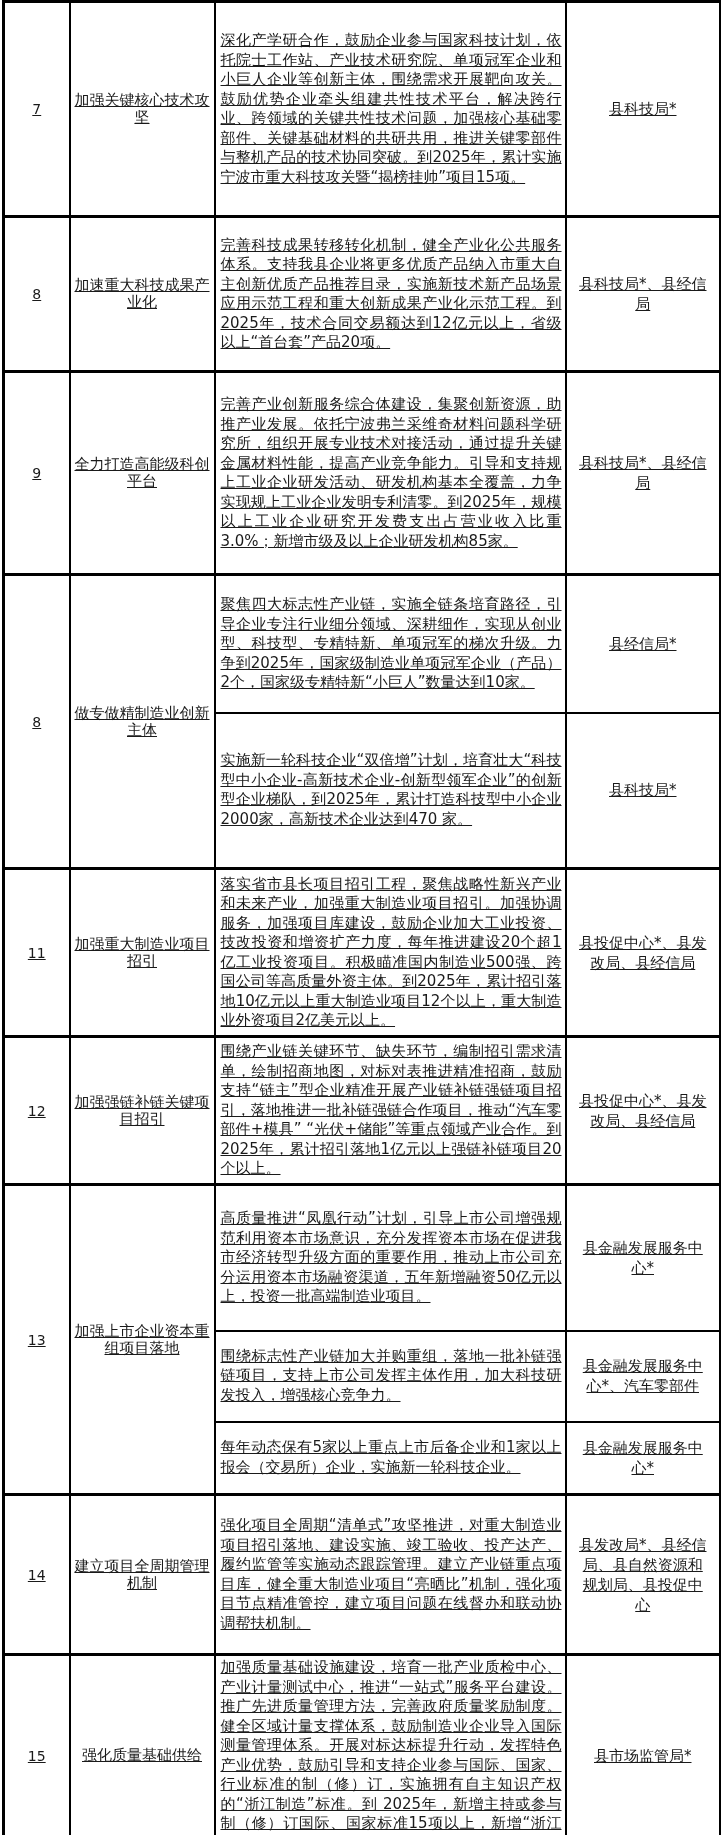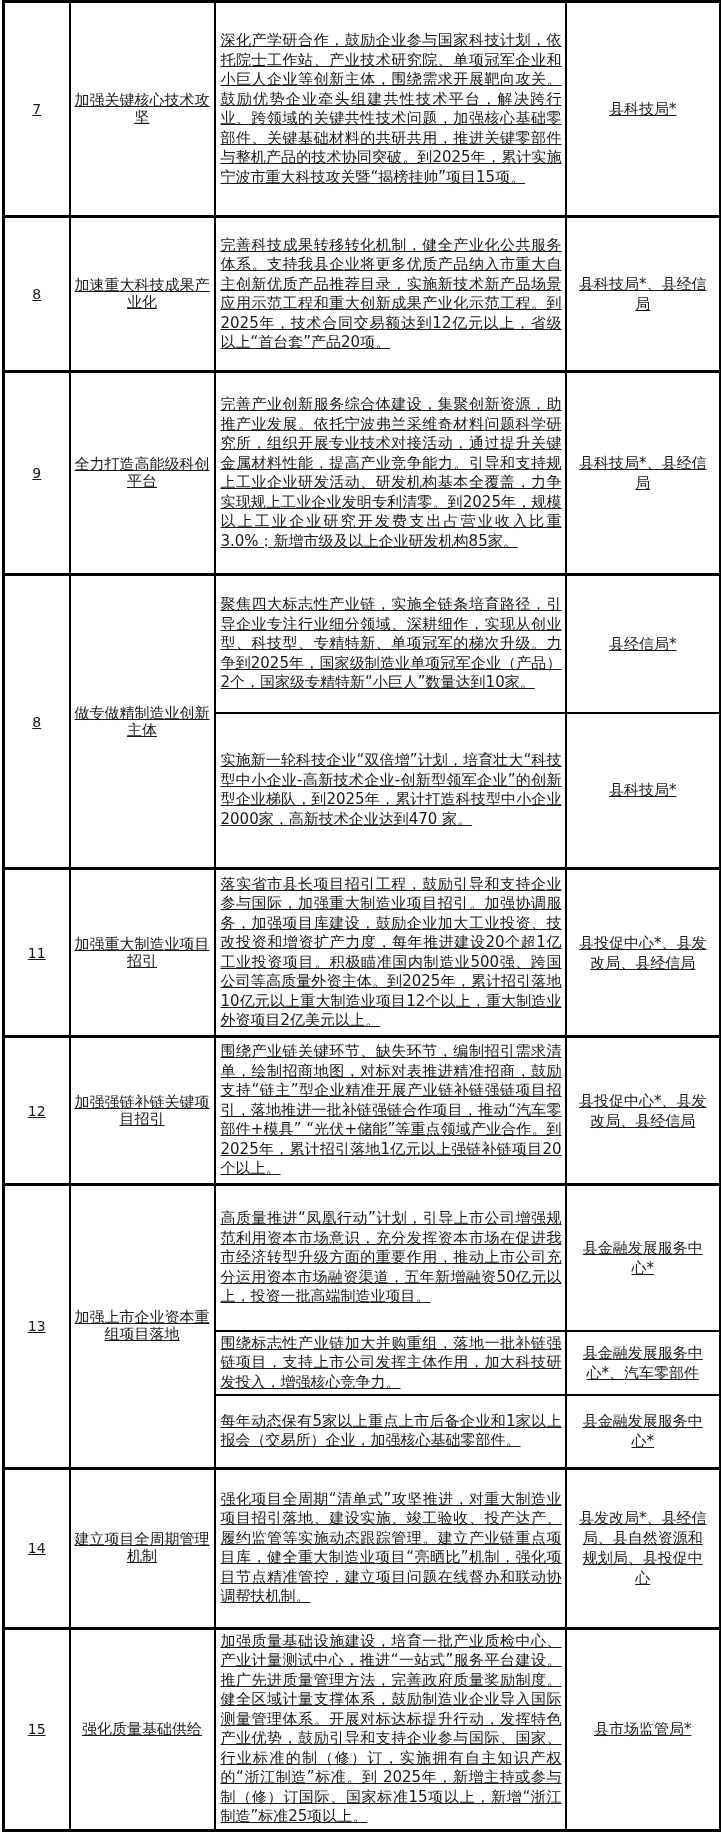--- a/index.html
+++ b/index.html
@@ -95,41 +95,41 @@
           <td class="desc-cell">聚焦四大标志性产业链，实施全链条培育路径，引导企业专注行业细分领域、深耕细作，实现从创业型、科技型、专精特新、单项冠军的梯次升级。力争到2025年，国家级制造业单项冠军企业（产品）2个，国家级专精特新“小巨人”数量达到10家。</td>
           <td class="dept-cell">县经信局*</td>
         </tr>
         <tr style="height: 156px;">
           <td class="desc-cell">实施新一轮科技企业“双倍增”计划，培育壮大“科技型中小企业-高新技术企业-创新型领军企业”的创新型企业梯队，到2025年，累计打造科技型中小企业2000家，高新技术企业达到470 家。</td>
           <td class="dept-cell">县科技局*</td>
         </tr>
         <tr class="group-start" style="height: 168px;">
           <td class="num-cell" rowspan="1">11</td>
           <td class="title-cell" rowspan="1">加强重大制造业项目招引</td>
-          <td class="desc-cell">落实省市县长项目招引工程，鼓励引导和支持企业参与国际，加强重大制造业项目招引。加强协调服务，加强项目库建设，鼓励企业加大工业投资、技改投资和增资扩产力度，每年推进建设20个超1亿工业投资项目。积极瞄准国内制造业500强、跨国公司等高质量外资主体。到2025年，累计招引落地10亿元以上重大制造业项目12个以上，重大制造业外资项目2亿美元以上。</td>
+          <td class="desc-cell">落实省市县长项目招引工程，聚焦战略性新兴产业和未来产业，加强重大制造业项目招引。加强协调服务，加强项目库建设，鼓励企业加大工业投资、技改投资和增资扩产力度，每年推进建设20个超1亿工业投资项目。积极瞄准国内制造业500强、跨国公司等高质量外资主体。到2025年，累计招引落地10亿元以上重大制造业项目12个以上，重大制造业外资项目2亿美元以上。</td>
           <td class="dept-cell">县投促中心*、县发改局、县经信局</td>
         </tr>
         <tr class="group-start" style="height: 148px;">
           <td class="num-cell" rowspan="1">12</td>
           <td class="title-cell" rowspan="1">加强强链补链关键项目招引</td>
           <td class="desc-cell">围绕产业链关键环节、缺失环节，编制招引需求清单，绘制招商地图，对标对表推进精准招商，鼓励支持“链主”型企业精准开展产业链补链强链项目招引，落地推进一批补链强链合作项目，推动“汽车零部件+模具” “光伏+储能”等重点领域产业合作。到2025年，累计招引落地1亿元以上强链补链项目20个以上。</td>
           <td class="dept-cell">县投促中心*、县发改局、县经信局</td>
         </tr>
         <tr class="group-start" style="height: 146px;">
           <td class="num-cell" rowspan="3">13</td>
           <td class="title-cell" rowspan="3">加强上市企业资本重组项目落地</td>
           <td class="desc-cell">高质量推进“凤凰行动”计划，引导上市公司增强规范利用资本市场意识，充分发挥资本市场在促进我市经济转型升级方面的重要作用，推动上市公司充分运用资本市场融资渠道，五年新增融资50亿元以上，投资一批高端制造业项目。</td>
           <td class="dept-cell">县金融发展服务中心*</td>
         </tr>
-        <tr style="height: 64px;">
+        <tr style="height: 91px;">
           <td class="desc-cell">围绕标志性产业链加大并购重组，落地一批补链强链项目，支持上市公司发挥主体作用，加大科技研发投入，增强核心竞争力。</td>
           <td class="dept-cell">县金融发展服务中心*、汽车零部件</td>
         </tr>
         <tr style="height: 73px;">
-          <td class="desc-cell">每年动态保有5家以上重点上市后备企业和1家以上报会（交易所）企业，加强核心基础零部件。</td>
+          <td class="desc-cell">每年动态保有5家以上重点上市后备企业和1家以上报会（交易所）企业，实施新一轮科技企业。</td>
           <td class="dept-cell">县金融发展服务中心*</td>
         </tr>
         <tr class="group-start" style="height: 160px;">
           <td class="num-cell" rowspan="1">14</td>
           <td class="title-cell" rowspan="1">建立项目全周期管理机制</td>
           <td class="desc-cell">强化项目全周期“清单式”攻坚推进，对重大制造业项目招引落地、建设实施、竣工验收、投产达产、履约监管等实施动态跟踪管理。建立产业链重点项目库，健全重大制造业项目“亮晒比”机制，强化项目节点精准管控，建立项目问题在线督办和联动协调帮扶机制。</td>
           <td class="dept-cell">县发改局*、县经信局、县自然资源和规划局、县投促中心</td>
         </tr>
         <tr class="group-start" style="height: 194px;">
           <td class="num-cell" rowspan="1">15</td>

